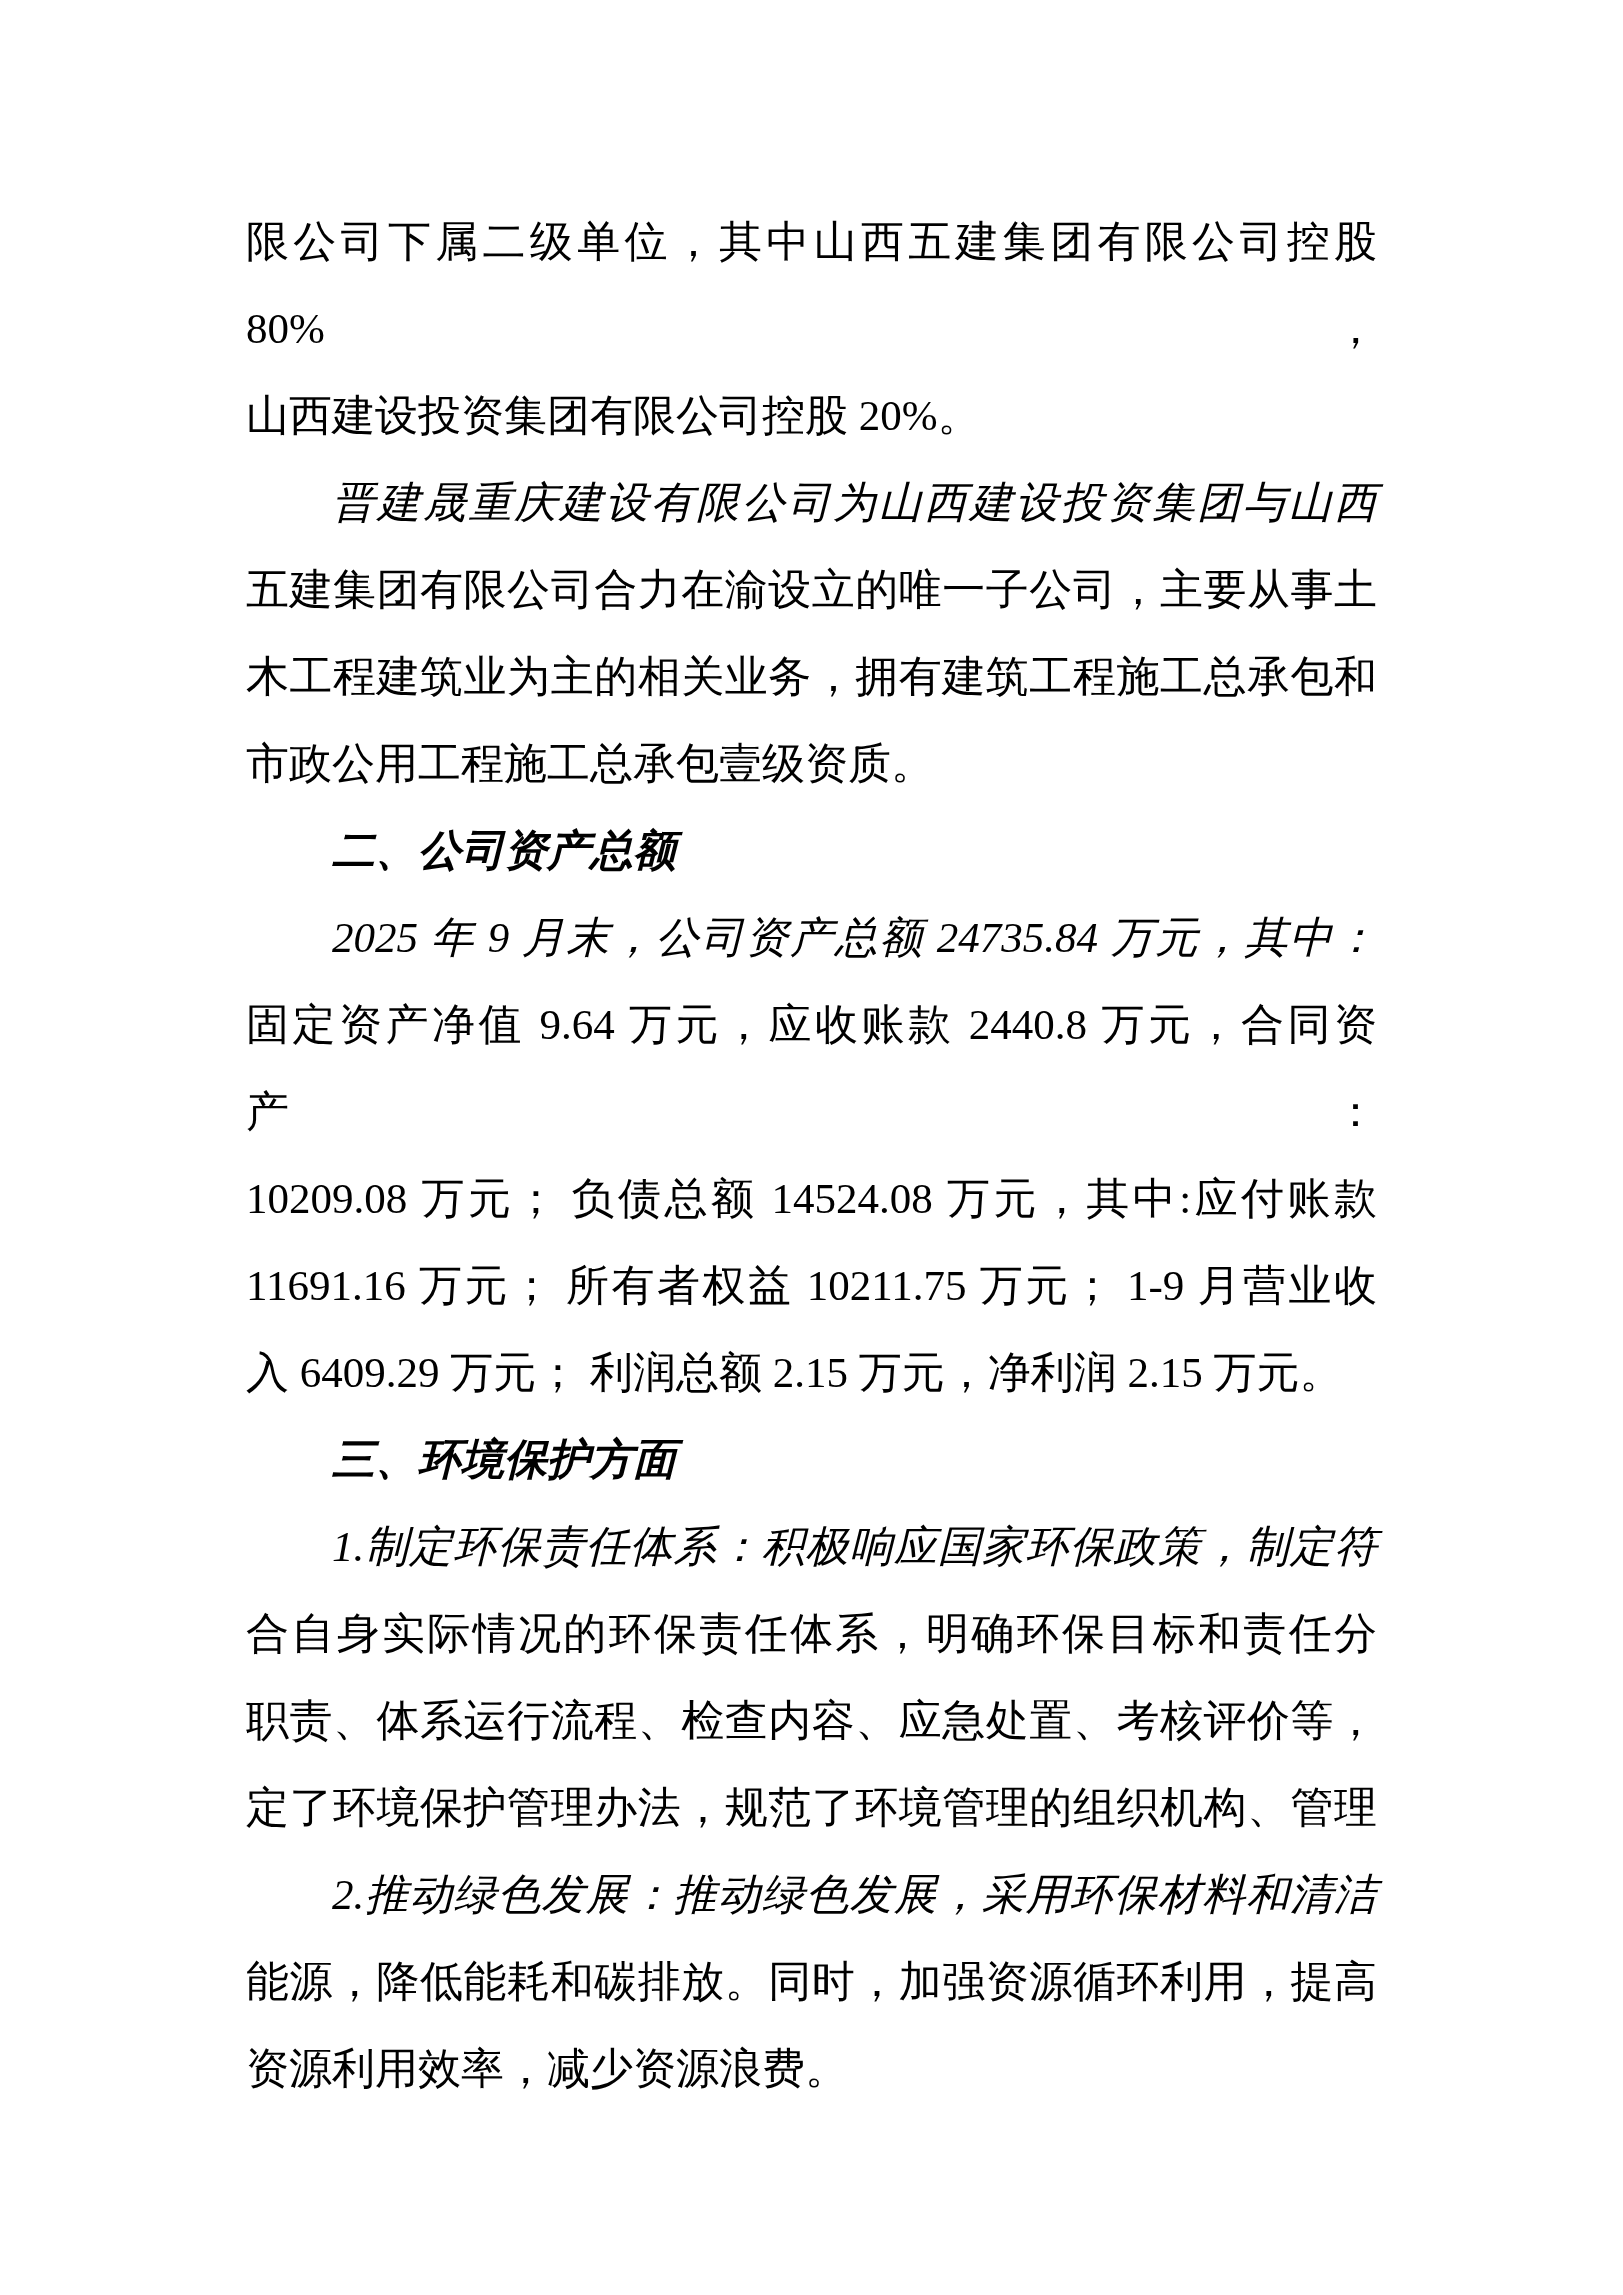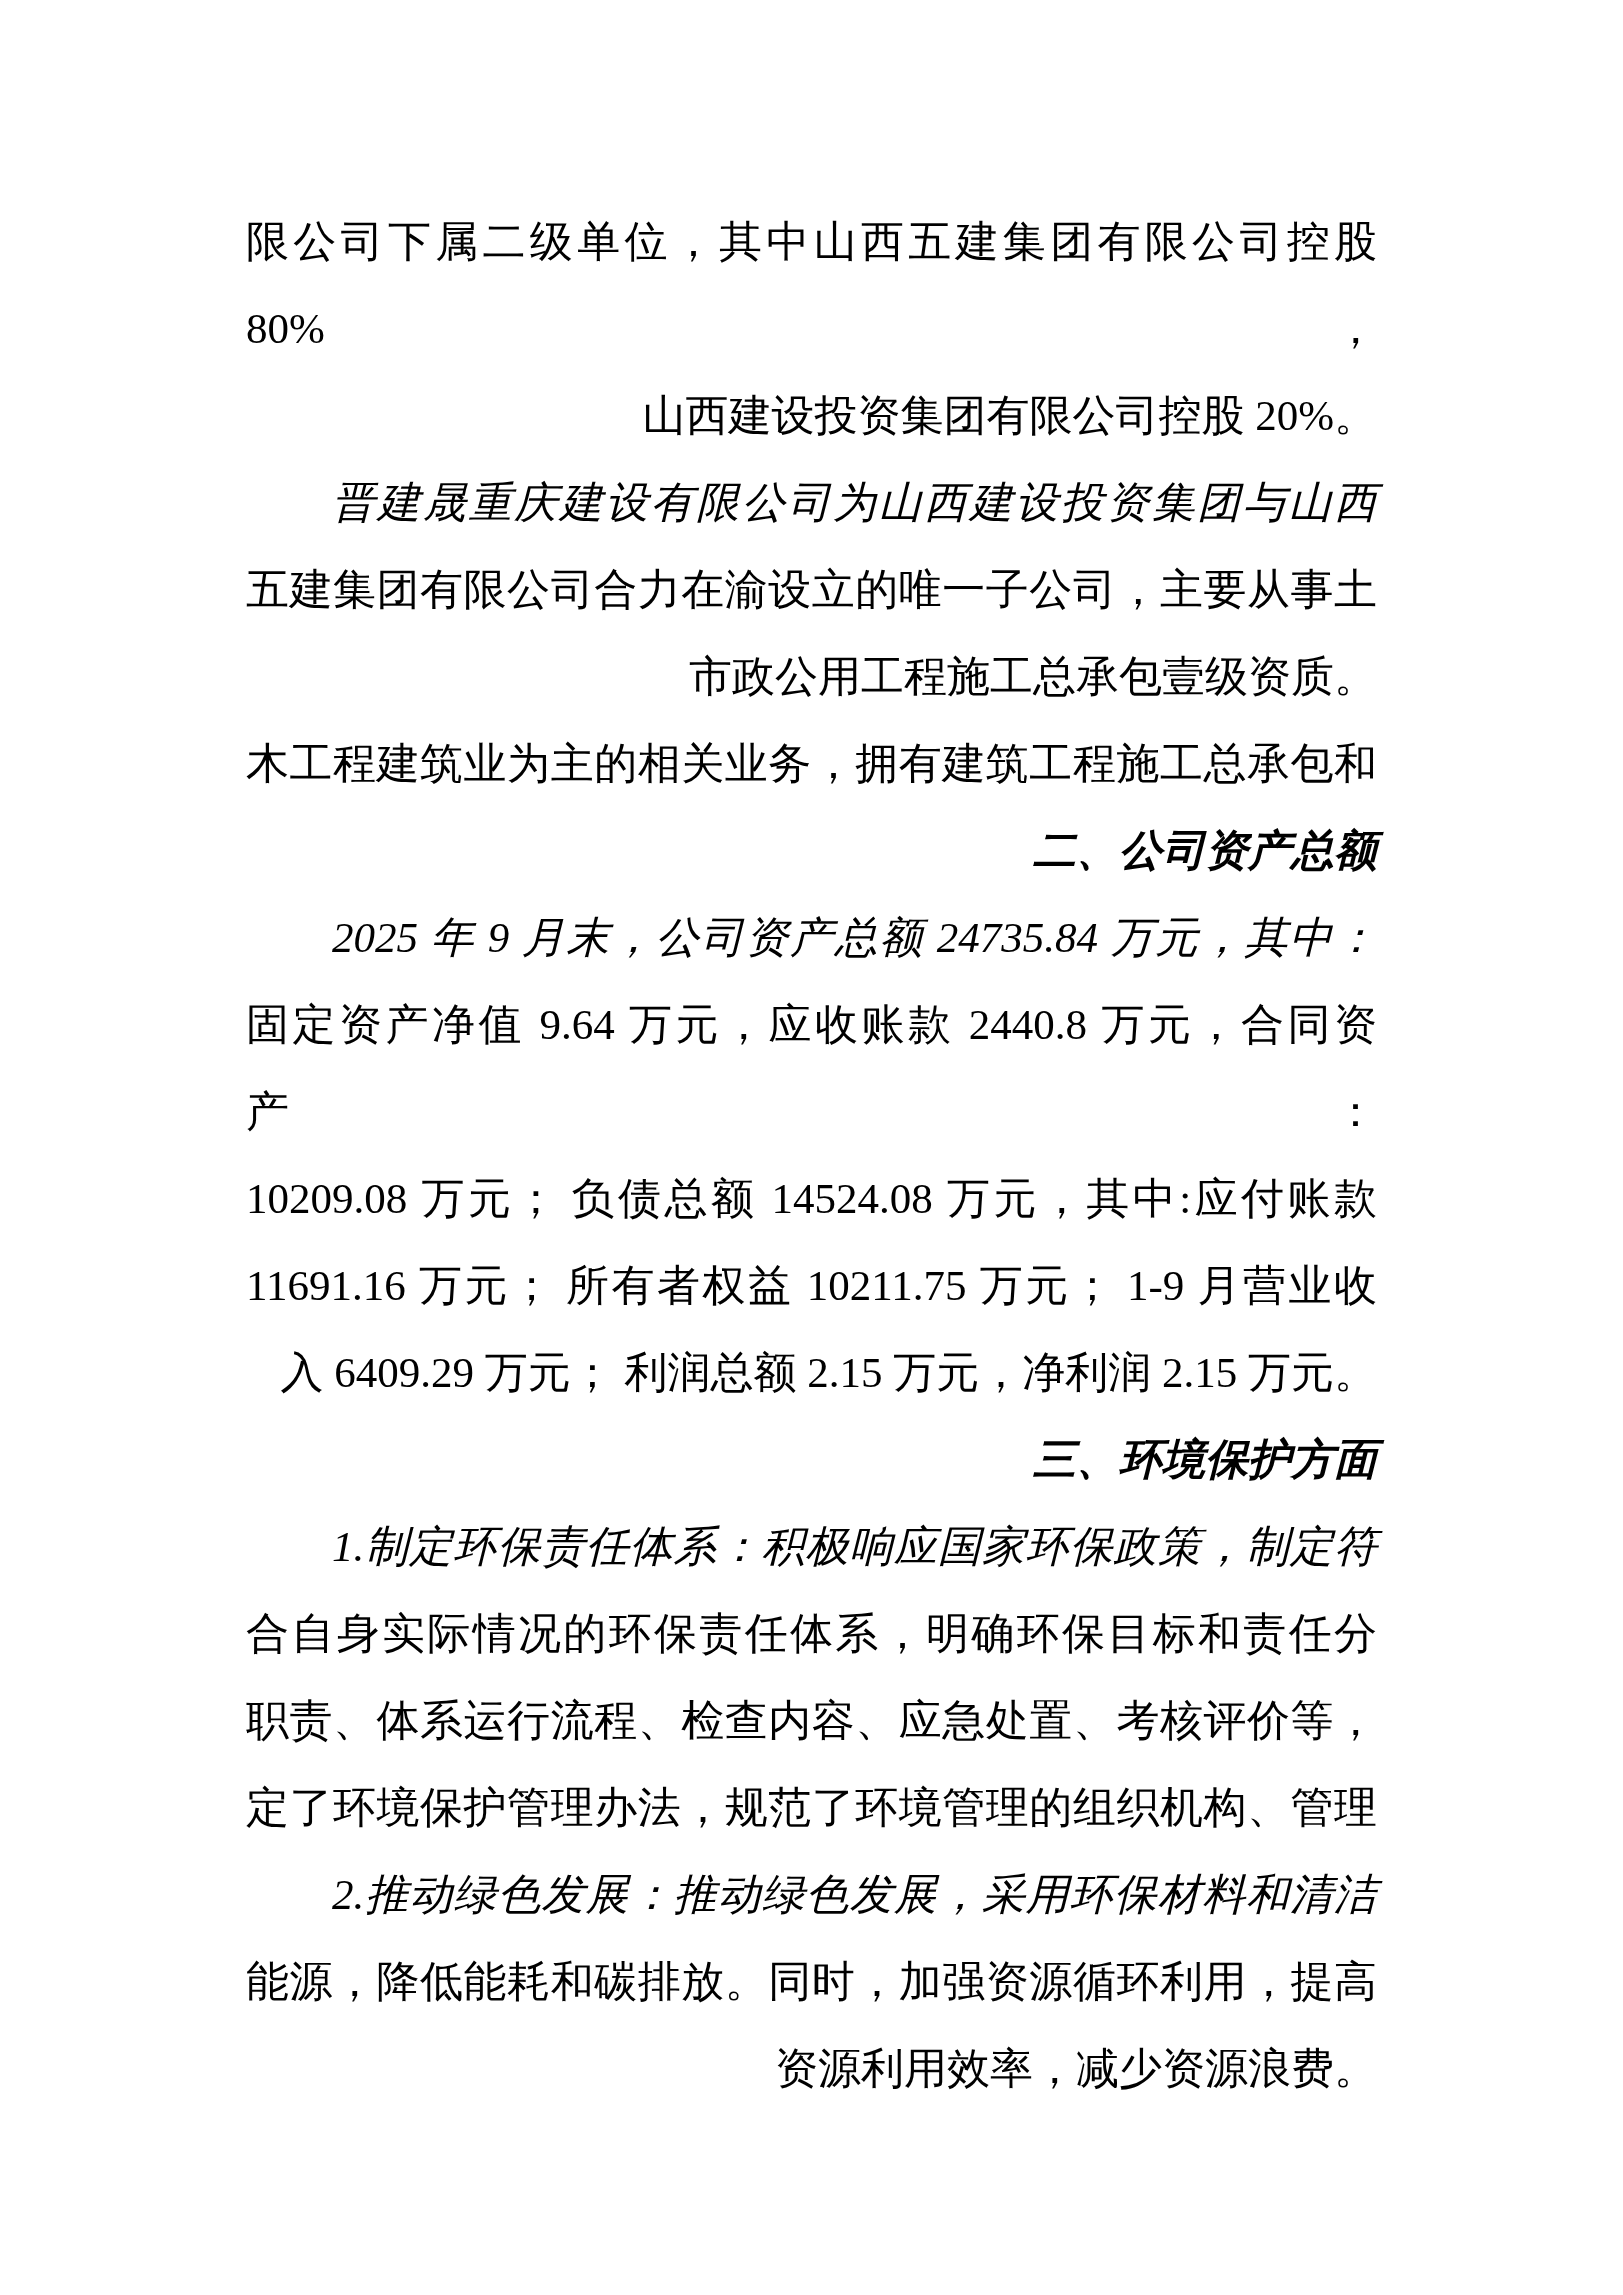--- a/index.html
+++ b/index.html
@@ -19,21 +19,21 @@
     height: 2269px;
     background: #ffffff;
     padding: 198px 246px 0 246px;
   }
   .line {
     font-family: "Liberation Serif", "DejaVu Serif", serif;
     font-size: 43px;
     line-height: 87px;
     color: #000000;
     white-space: pre-wrap;
-    text-align: right;
+    text-align: left;
   }
   .line.fill {
     text-align: justify;
     text-align-last: justify;
     text-justify: inter-character;
   }
   .line.indent {
     text-indent: 86px;
     font-style: italic;
   }
@@ -43,22 +43,22 @@
   }
 </style>
 </head>
 <body>
 
 <main class="page">
     <div class="line fill">限公司下属二级单位，其中山西五建集团有限公司控股 80%，</div>
     <div class="line">山西建设投资集团有限公司控股 20%。</div>
     <div class="line fill indent">晋建晟重庆建设有限公司为山西建设投资集团与山西</div>
     <div class="line fill">五建集团有限公司合力在渝设立的唯一子公司，主要从事土</div>
+    <div class="line fill">木工程建筑业为主的相关业务，拥有建筑工程施工总承包和</div>
     <div class="line">市政公用工程施工总承包壹级资质。</div>
-    <div class="line fill">木工程建筑业为主的相关业务，拥有建筑工程施工总承包和</div>
     <div class="line heading indent">二、公司资产总额</div>
     <div class="line fill indent">2025 年 9 月末，公司资产总额 24735.84 万元，其中：</div>
     <div class="line fill">固定资产净值 9.64 万元，应收账款 2440.8 万元，合同资产：</div>
     <div class="line fill">10209.08 万元； 负债总额 14524.08 万元，其中:应付账款</div>
     <div class="line fill">11691.16 万元； 所有者权益 10211.75 万元； 1-9 月营业收</div>
     <div class="line">入 6409.29 万元； 利润总额 2.15 万元，净利润 2.15 万元。</div>
     <div class="line heading indent">三、环境保护方面</div>
     <div class="line fill indent">1.制定环保责任体系：积极响应国家环保政策，制定符</div>
     <div class="line fill">合自身实际情况的环保责任体系，明确环保目标和责任分</div>
     <div class="line fill">职责、体系运行流程、检查内容、应急处置、考核评价等，</div>

